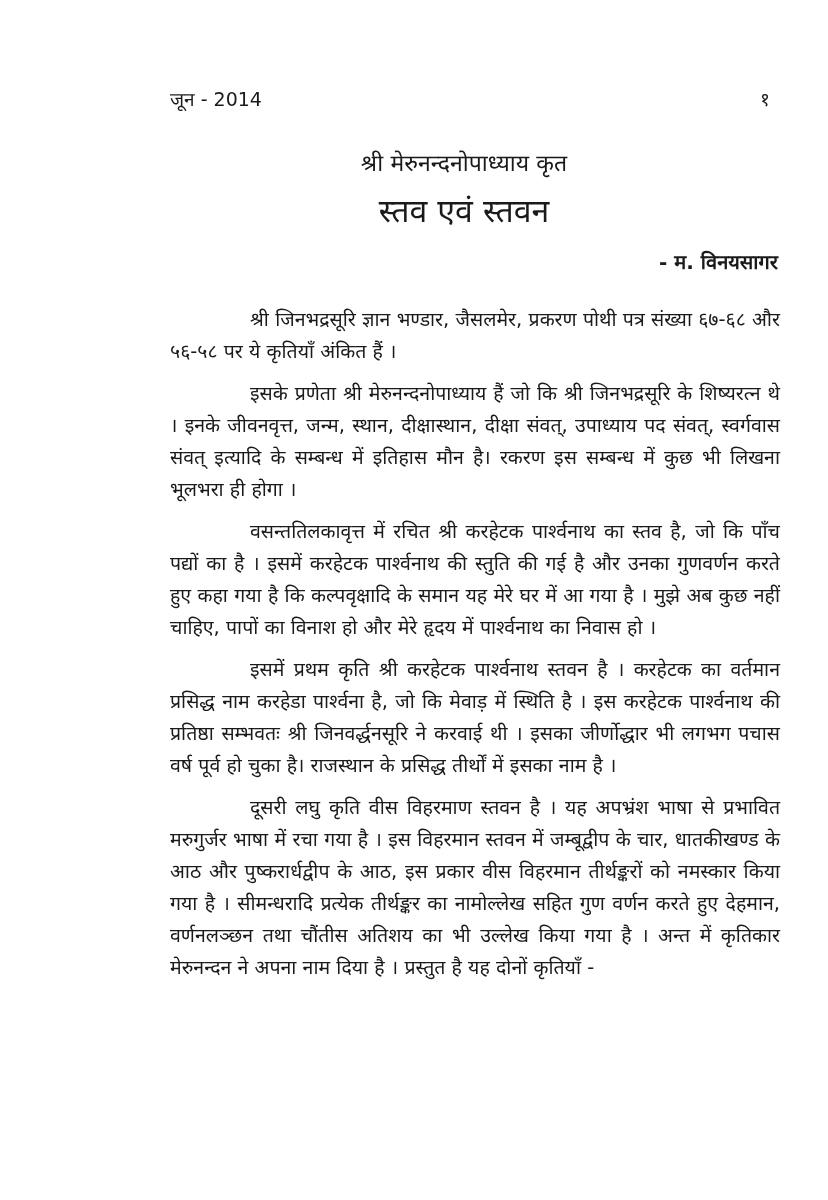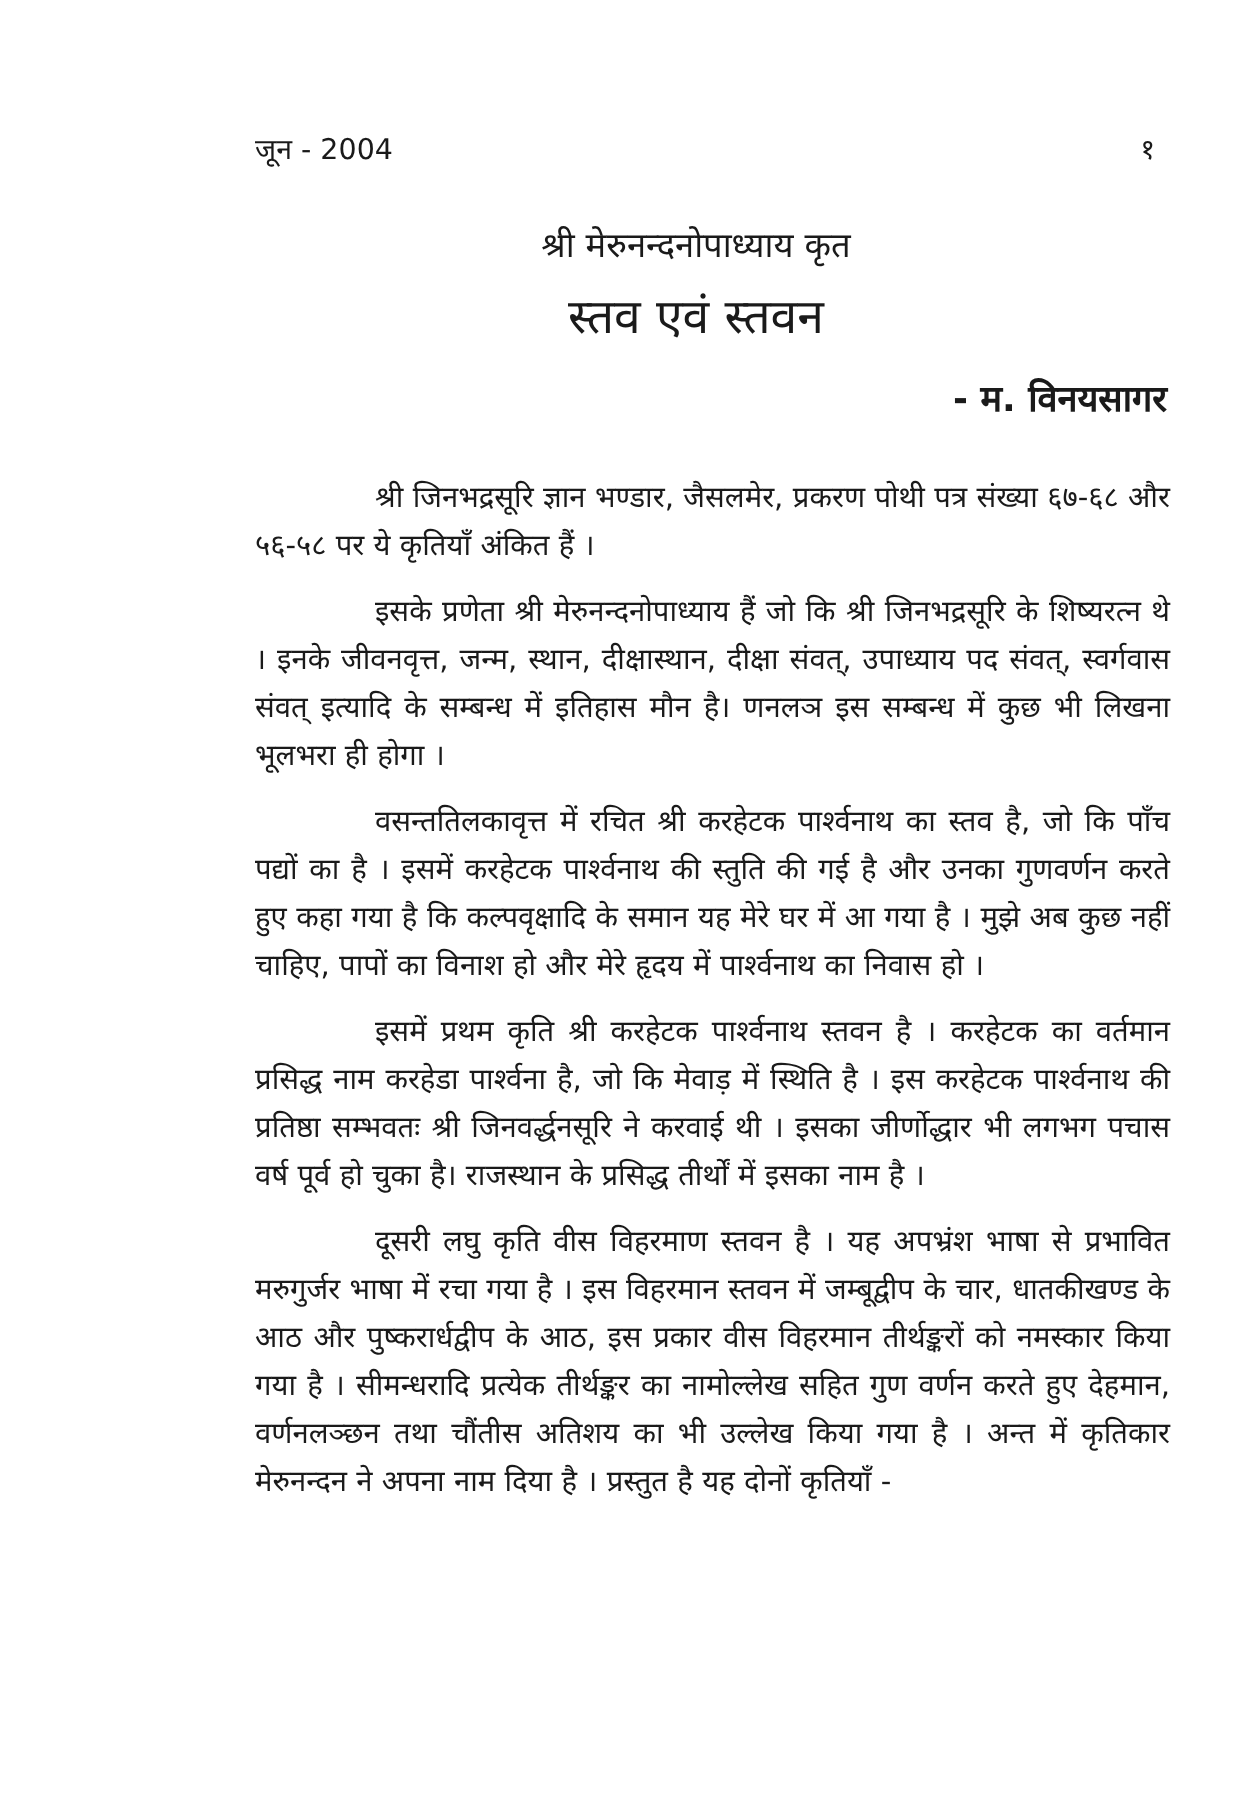--- a/index.html
+++ b/index.html
@@ -15,41 +15,41 @@
   }
   .kicker {
     position: absolute; left: 0; width: 828px; top: 146px; text-align: center;
     font-size: 23px; letter-spacing: 0px; margin-left: 50px;
   }
   .title {
     position: absolute; left: 0; width: 828px; top: 188px; text-align: center;
     font-size: 32px; margin-left: 50px;
   }
   .author {
-    position: absolute; right: 50px; top: 248px; font-size: 24px; font-weight: bold;
+    position: absolute; right: 50px; top: 248px; font-size: 20px; font-weight: bold;
   }
   .body {
     position: absolute; left: 170px; top: 304px; width: 610px;
     font-size: 19.5px; line-height: 32px; text-align: justify;
   }
-  .para { text-indent: 80px; margin: 12px 0 10px 0; }
+  .para { text-indent: 80px; margin: 0 0 10px 0; }
 </style>
 </head>
 <body>
 
 <div class="page">
   <div class="header">
-    <span>जून - 2004</span>
+    <span>जून - 2014</span>
     <span>१</span>
   </div>
 
   <div class="kicker">श्री मेरुनन्दनोपाध्याय कृत</div>
   <div class="title">स्तव एवं स्तवन</div>
   <div class="author">- म. विनयसागर</div>
 
   <div class="body">
     <p class="para">श्री जिनभद्रसूरि ज्ञान भण्डार, जैसलमेर, प्रकरण पोथी पत्र संख्या ६७-६८ और ५६-५८ पर ये कृतियाँ अंकित हैं ।</p>
-    <p class="para">इसके प्रणेता श्री मेरुनन्दनोपाध्याय हैं जो कि श्री जिनभद्रसूरि के शिष्यरत्न थे । इनके जीवनवृत्त, जन्म, स्थान, दीक्षास्थान, दीक्षा संवत्, उपाध्याय पद संवत्, स्वर्गवास संवत् इत्यादि के सम्बन्ध में इतिहास मौन है। णनलञ इस सम्बन्ध में कुछ भी लिखना भूलभरा ही होगा ।</p>
+    <p class="para">इसके प्रणेता श्री मेरुनन्दनोपाध्याय हैं जो कि श्री जिनभद्रसूरि के शिष्यरत्न थे । इनके जीवनवृत्त, जन्म, स्थान, दीक्षास्थान, दीक्षा संवत्, उपाध्याय पद संवत्, स्वर्गवास संवत् इत्यादि के सम्बन्ध में इतिहास मौन है। रकरण इस सम्बन्ध में कुछ भी लिखना भूलभरा ही होगा ।</p>
     <p class="para">वसन्ततिलकावृत्त में रचित श्री करहेटक पार्श्वनाथ का स्तव है, जो कि पाँच पद्यों का है । इसमें करहेटक पार्श्वनाथ की स्तुति की गई है और उनका गुणवर्णन करते हुए कहा गया है कि कल्पवृक्षादि के समान यह मेरे घर में आ गया है । मुझे अब कुछ नहीं चाहिए, पापों का विनाश हो और मेरे हृदय में पार्श्वनाथ का निवास हो ।</p>
     <p class="para">इसमें प्रथम कृति श्री करहेटक पार्श्वनाथ स्तवन है । करहेटक का वर्तमान प्रसिद्ध नाम करहेडा पार्श्वना है, जो कि मेवाड़ में स्थिति है । इस करहेटक पार्श्वनाथ की प्रतिष्ठा सम्भवतः श्री जिनवर्द्धनसूरि ने करवाई थी । इसका जीर्णोद्धार भी लगभग पचास वर्ष पूर्व हो चुका है। राजस्थान के प्रसिद्ध तीर्थों में इसका नाम है ।</p>
     <p class="para">दूसरी लघु कृति वीस विहरमाण स्तवन है । यह अपभ्रंश भाषा से प्रभावित मरुगुर्जर भाषा में रचा गया है । इस विहरमान स्तवन में जम्बूद्वीप के चार, धातकीखण्ड के आठ और पुष्करार्धद्वीप के आठ, इस प्रकार वीस विहरमान तीर्थङ्करों को नमस्कार किया गया है । सीमन्धरादि प्रत्येक तीर्थङ्कर का नामोल्लेख सहित गुण वर्णन करते हुए देहमान, वर्णनलञ्छन तथा चौंतीस अतिशय का भी उल्लेख किया गया है । अन्त में कृतिकार मेरुनन्दन ने अपना नाम दिया है । प्रस्तुत है यह दोनों कृतियाँ -</p>
   </div>
 </div>
 
 </body></html>

